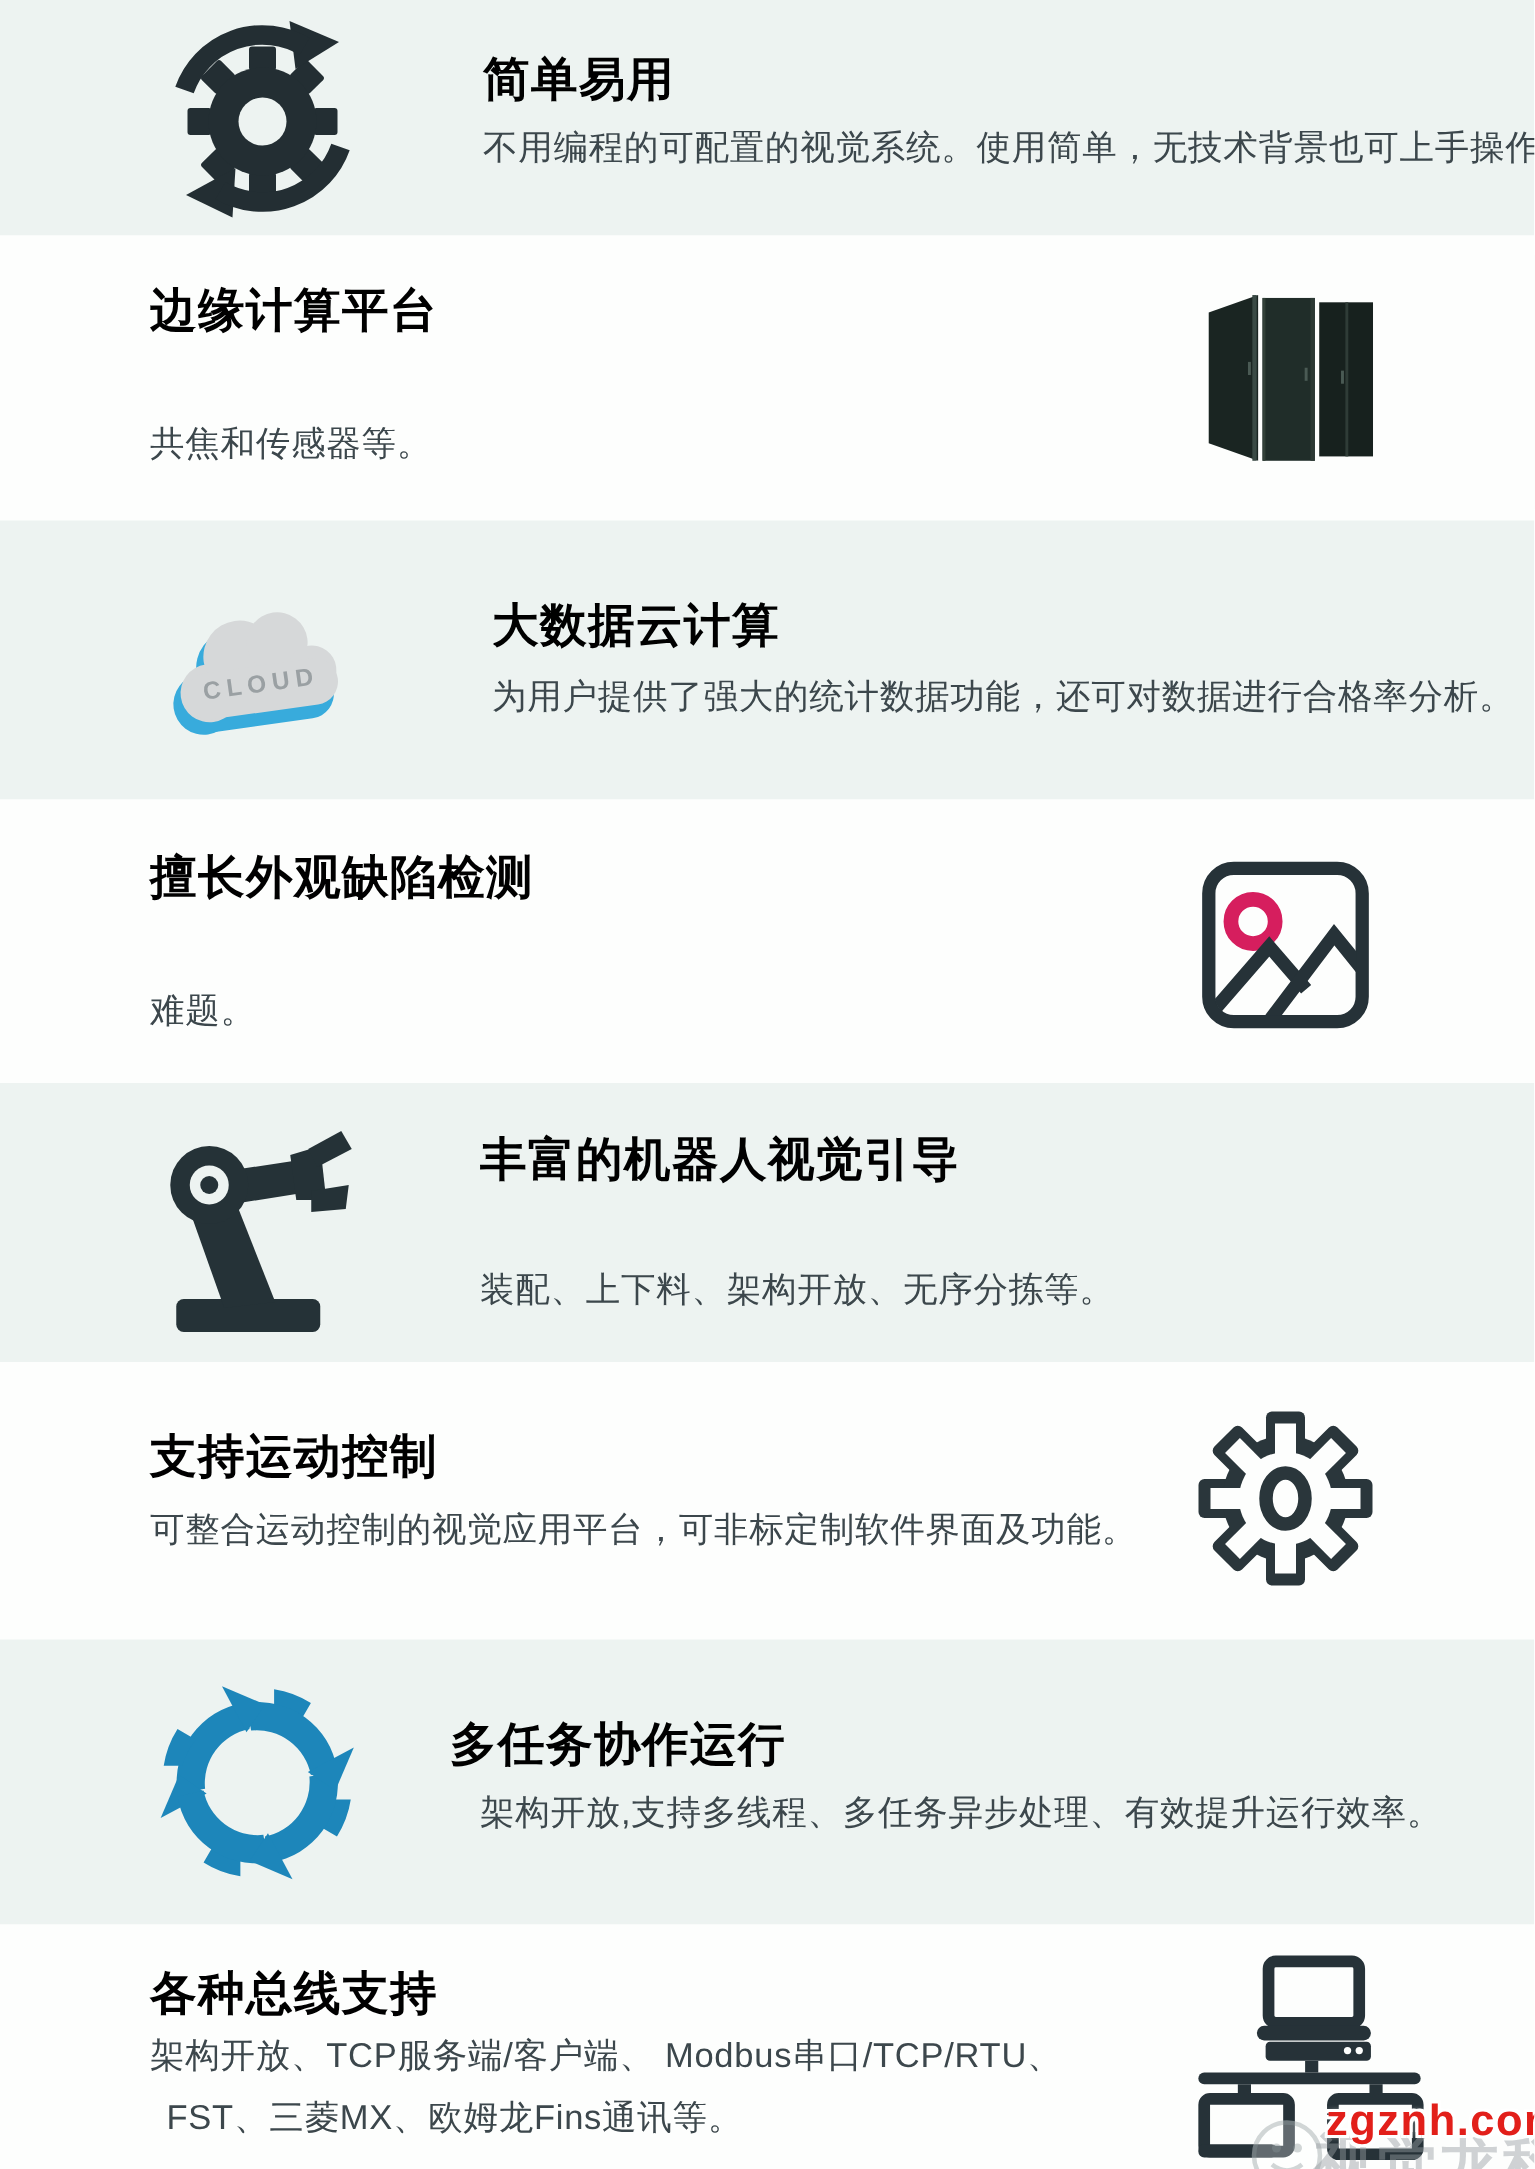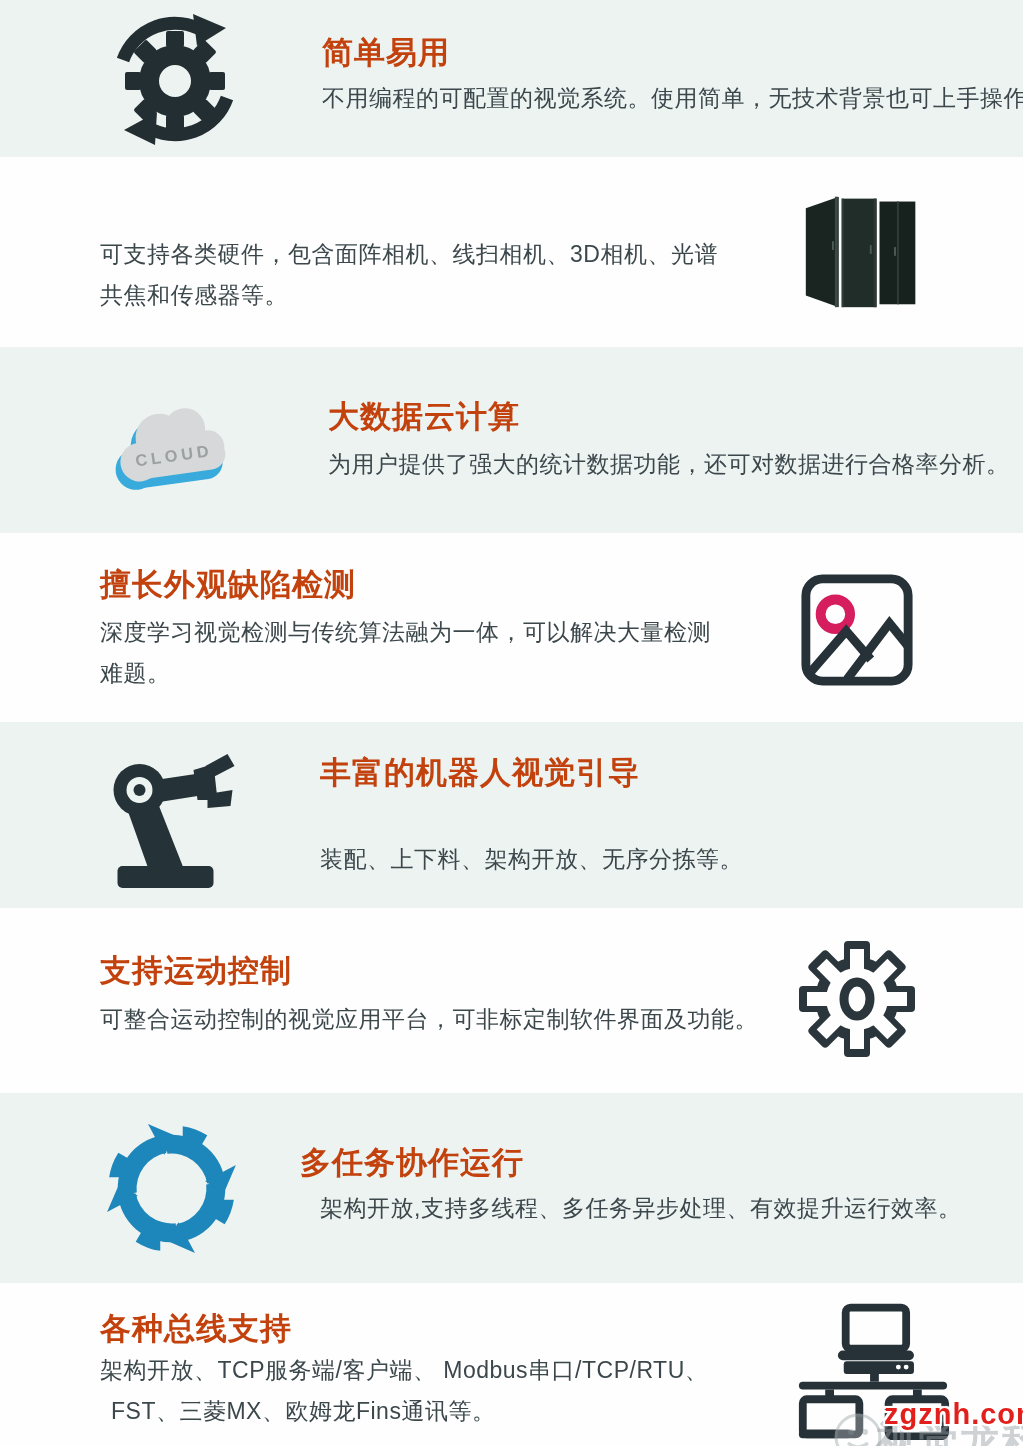--- a/index.html
+++ b/index.html
@@ -4,21 +4,21 @@
 <style>
   html,body{margin:0;padding:0;background:#fff;}
   .page{
     position:relative;width:1023px;height:1446px;overflow:hidden;background:#fdfefd;
     font-family:"Liberation Sans","DejaVu Sans",sans-serif;
   }
   .stripe{position:absolute;left:0;width:1023px;}
   .stripe.gray{background:#edf3f1;}
   .stripe.white{background:#fdfefd;}
   .sec-title{
-    position:absolute;font-size:31px;font-weight:700;color:#c2410c;
+    position:absolute;font-size:31px;font-weight:700;color:#000000;
     letter-spacing:1px;white-space:nowrap;line-height:34px;
   }
   .sec-line{
     position:absolute;font-size:23px;color:#3c474c;white-space:nowrap;
     line-height:41px;letter-spacing:0.5px;
   }
   .icon-box{position:absolute;}
   .icon-box svg{display:block;width:100%;height:100%;}
   .wm-site{
     position:absolute;left:884px;top:1398px;font-size:29px;font-weight:800;
@@ -65,21 +65,21 @@
         <polygon points="88,8 121,22 92,40"></polygon>
         <polygon points="52,106 19,124 50,139"></polygon>
       </g>
       <path d="M18,54 A55,55 0 0 1 98,25" fill="none" stroke="#232e33" stroke-width="13"></path>
       <path d="M122,92 A55,55 0 0 1 42,121" fill="none" stroke="#232e33" stroke-width="13"></path>
     </svg>
   </div>
   <div class="sec-title" style="left:322px;top:36px;">简单易用</div>
   <div class="sec-line" style="left:322px;top:78px;">不用编程的可配置的视觉系统。使用简单，无技术背景也可上手操作。</div>
 
-  <div class="sec-line" style="left:100px;top:234px;">可支持各类硬件，包含面阵相机、线扫相机、3D相机、光谱</div>
+  <div class="sec-title" style="left:100px;top:190px;">边缘计算平台</div>
   <div class="sec-line" style="left:100px;top:275px;">共焦和传感器等。</div>
   <div class="icon-box" style="left:800px;top:186px;width:126px;height:128px;">
     <svg viewBox="0 0 130 130">
       <polygon points="6,22 40,10 40,124 6,112" fill="#1a2522"></polygon>
       <rect x="43" y="12" width="36" height="112" fill="#202d29"></rect>
       <rect x="82" y="15" width="37" height="106" fill="#17211e"></rect>
       <rect x="36" y="10" width="3" height="114" fill="#3a4a45"></rect>
       <rect x="43" y="12" width="2" height="112" fill="#324038"></rect>
       <rect x="76" y="12" width="3" height="112" fill="#2c3934"></rect>
       <rect x="100" y="15" width="2" height="106" fill="#2f3c37"></rect>
@@ -107,21 +107,20 @@
           <rect x="25" y="48" width="106" height="32" rx="16"></rect>
         </g>
         <text x="78" y="66" font-size="17" letter-spacing="4" font-weight="600" fill="#9aa0a3" text-anchor="middle">CLOUD</text>
       </g>
     </svg>
   </div>
   <div class="sec-title" style="left:328px;top:400px;">大数据云计算</div>
   <div class="sec-line" style="left:328px;top:444px;">为用户提供了强大的统计数据功能，还可对数据进行合格率分析。</div>
 
   <div class="sec-title" style="left:100px;top:568px;">擅长外观缺陷检测</div>
-  <div class="sec-line" style="left:100px;top:612px;">深度学习视觉检测与传统算法融为一体，可以解决大量检测</div>
   <div class="sec-line" style="left:100px;top:653px;">难题。</div>
   <div class="icon-box" style="left:798px;top:571px;width:118px;height:118px;">
     <svg viewBox="0 0 120 120">
       <defs>
           <clipPath id="pclip">
             <rect x="12" y="12" width="96" height="96" rx="13"></rect>
           </clipPath>
         </defs>
       <rect x="8" y="8" width="104" height="104" rx="17" fill="#fdfefd" stroke="#263238" stroke-width="9"></rect>
       <circle cx="38" cy="44" r="15" fill="none" stroke="#d61e5e" stroke-width="10"></circle>

